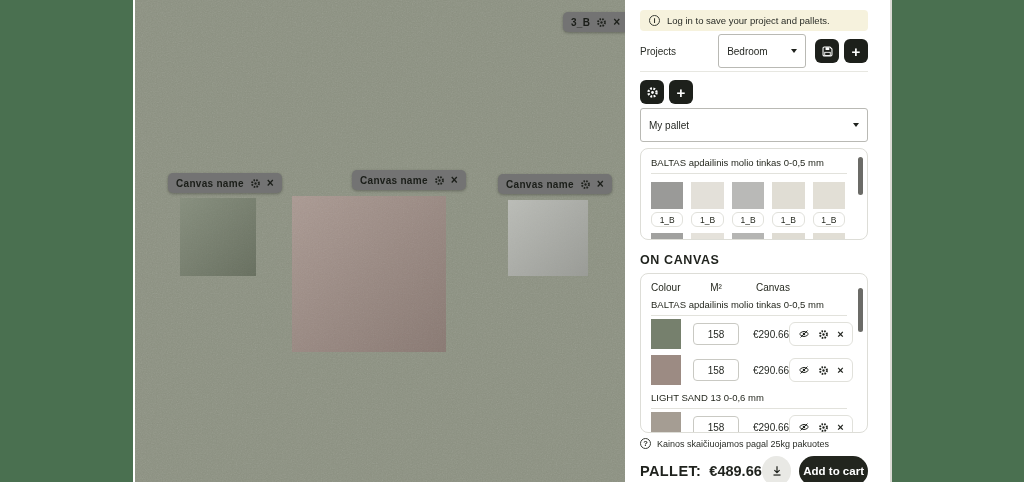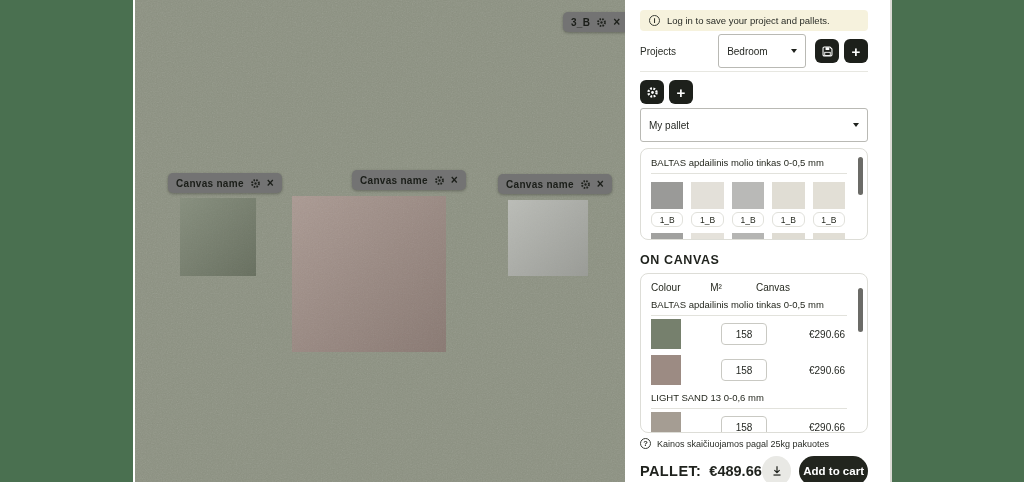--- a/index.html
+++ b/index.html
@@ -60,21 +60,21 @@
   .tile-label { margin-top:3px; height:15px; border:1px solid #e1e1db; border-radius:6px; background:#fff;
                 display:flex; align-items:center; justify-content:center; font-size:8.5px; color:#25281f; }
   .thumb { position:absolute; right:4px; width:5px; background:#6b6b67; border-radius:3px; }
 
   .oncanvas-title { margin-top:13px; }
   .table-box { height:160px; }
   .oc-head { display:flex; font-size:10px; color:#25281f; padding-bottom:6px; }
   .oc-head .h-colour { width:42px; }
   .oc-head .h-m2 { width:46px; text-align:center; }
   .oc-head .h-total { margin-left:17px; }
-  .oc-row { display:flex; align-items:center; height:36px;gap:28px; }
+  .oc-row { display:flex; align-items:center; height:36px; }
   .oc-swatch { width:30px; height:30px; flex:none; }
   .m2-input { width:46px; height:22px; margin-left:12px; border:1px solid #c9c9c3; border-radius:4px;
               text-align:center; font-size:10px; font-family:inherit; color:#1f221d; }
   .oc-total { margin-left:14px; font-size:10px; width:52px; }
   .oc-actions { margin-left:auto; margin-right:8px; height:24px; border:1px solid #e1e1db; border-radius:6px;
                 display:flex; align-items:center; gap:8px; padding:0 8px; background:#fff; }
   .oc-actions .icon { display:flex; cursor:pointer; }
   .oc-actions .x { font-size:11px; font-weight:600; }
 
   .note-row { margin-top:5px; display:flex; align-items:center; gap:6px; font-size:9px; color:#2a2d27; }

